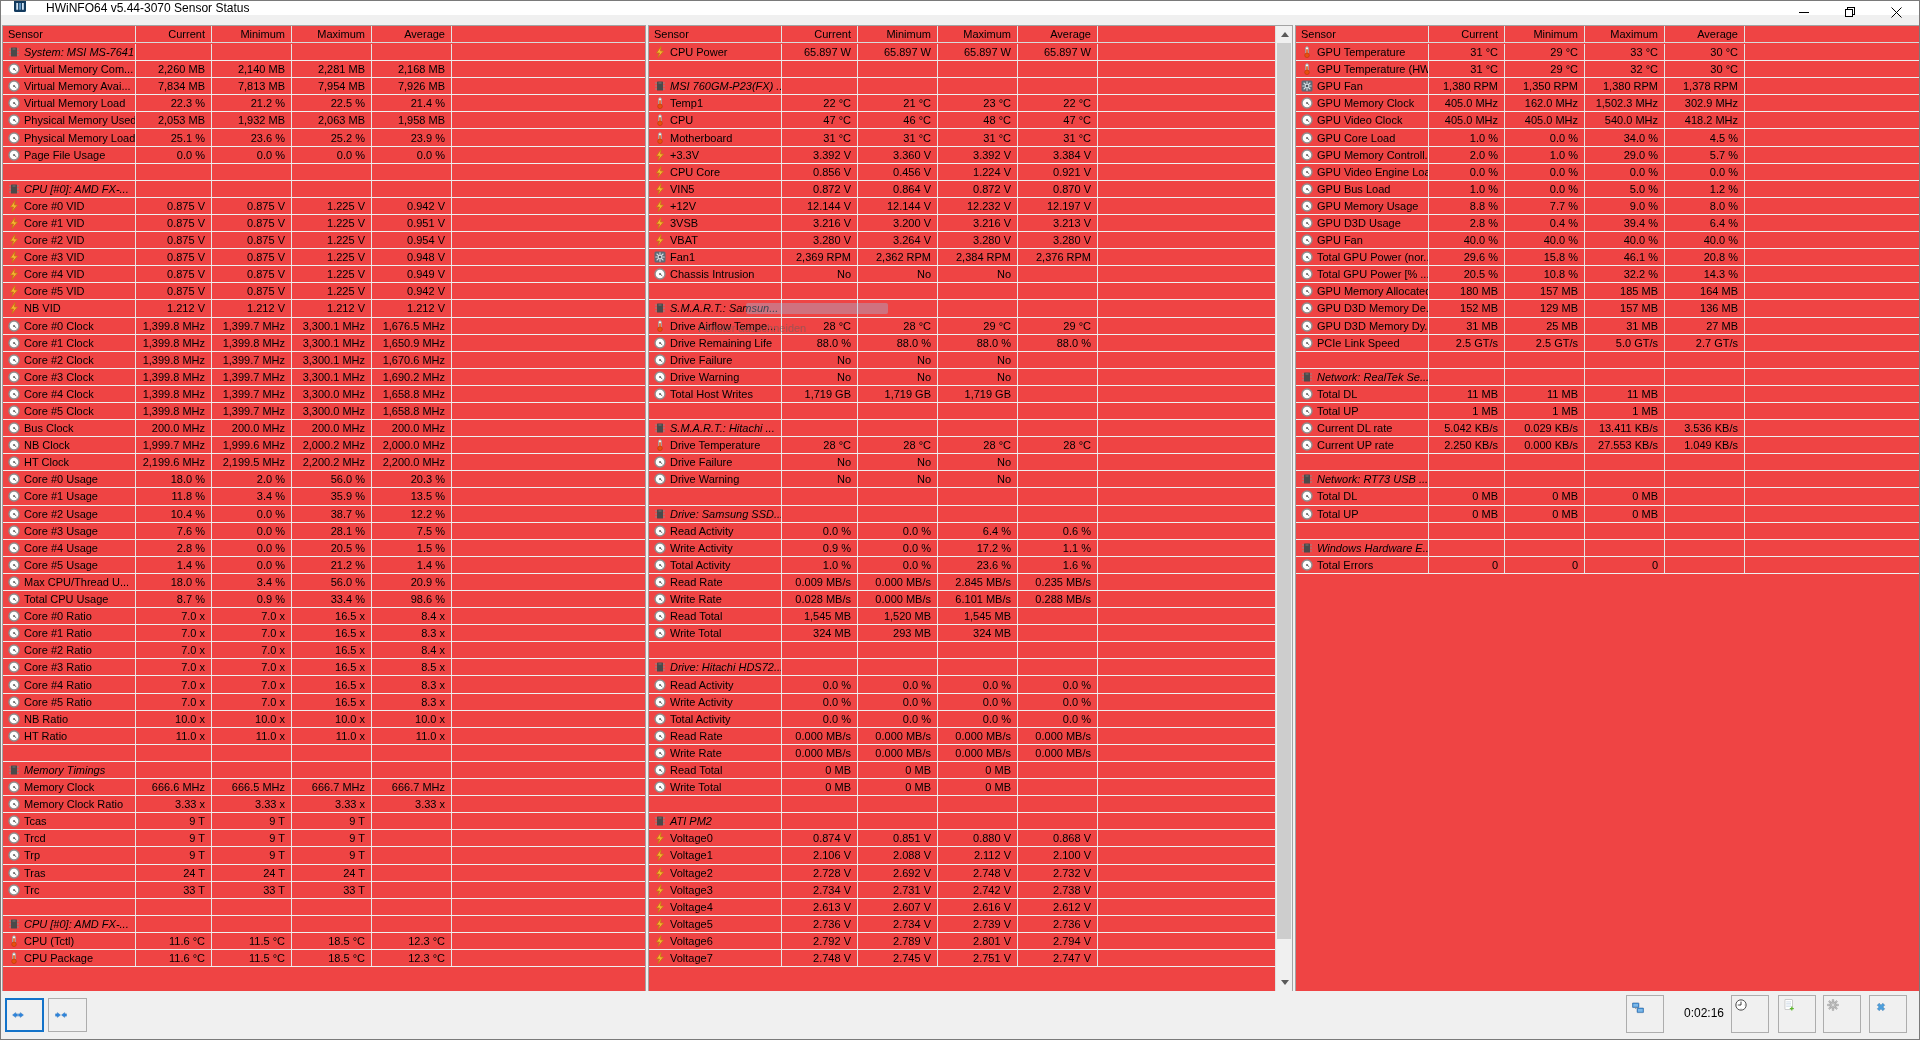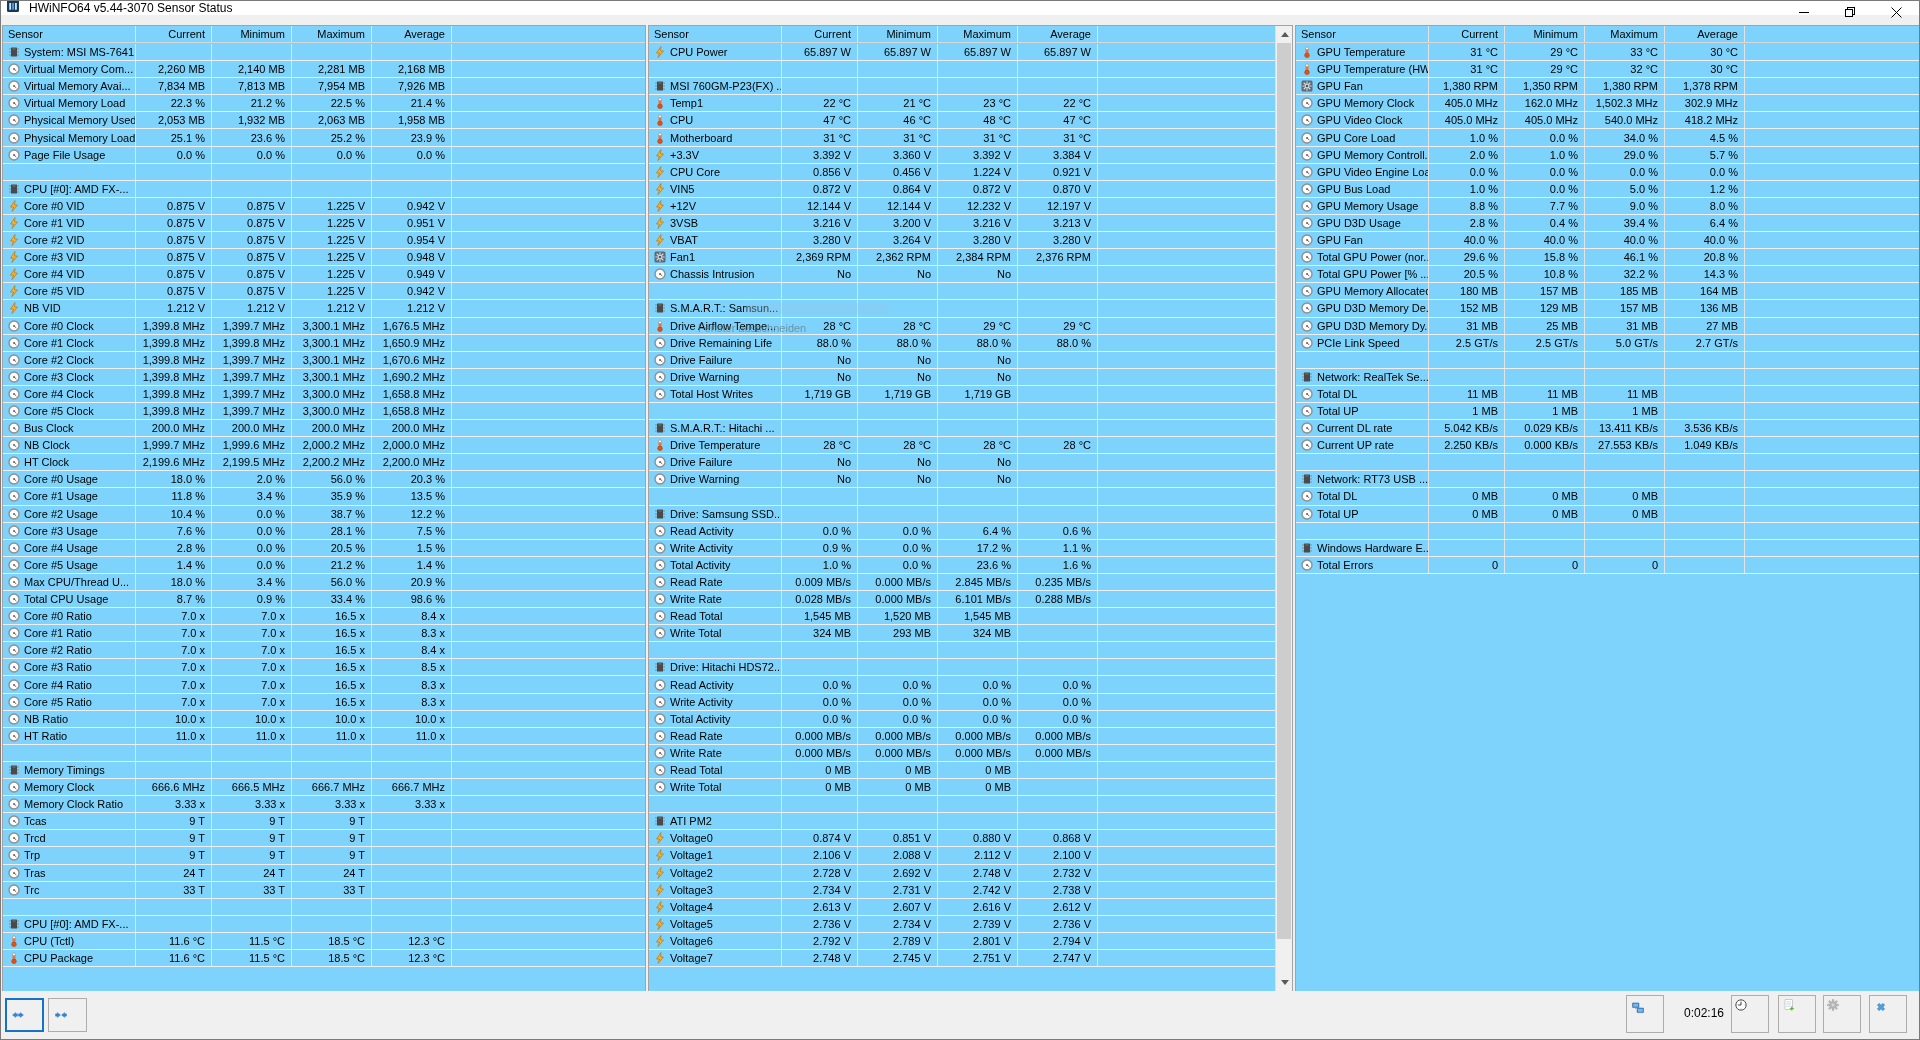--- a/index.html
+++ b/index.html
@@ -1,39 +1,39 @@
 <!DOCTYPE html>
 <html><head>
 <meta charset="utf-8">
 <style>
   html,body{margin:0;padding:0;background:#3c3c3c;}
   .window{position:relative;width:1920px;height:1040px;background:#f0f0f0;border:1px solid #7a7a7a;box-sizing:border-box;
           font-family:"Liberation Sans","DejaVu Sans",sans-serif;color:#111;overflow:hidden;}
   
-  .titlebar{position:absolute;top:0;left:0;right:0;height:14px;background:#fff;display:flex;align-items:center;gap:6px;padding-left:6px;}
+  .titlebar{position:absolute;top:0;left:0;right:0;height:14px;background:#fff;display:flex;align-items:center;gap:16px;padding-left:13px;}
   .titlebar .apptitle{font-size:12px;color:#000;}
   .win-controls{position:absolute;right:0;top:0;height:22px;display:flex;}
   .win-btn{width:46px;height:22px;display:flex;align-items:center;justify-content:center;}
   
   .main{position:absolute;top:22px;left:0;right:0;bottom:47px;background:#f0f0f0;}
-  .panel{position:absolute;top:2px;bottom:0;background:#7dd3fc;border:1px solid #a3a3a3;box-sizing:border-box;overflow:hidden;}
+  .panel{position:absolute;top:2px;bottom:0;background:#ef4444;border:1px solid #a3a3a3;box-sizing:border-box;overflow:hidden;}
   #panel-0{left:1px;width:644px;}
   #panel-1{left:647px;width:645px;}
   #panel-2{left:1294px;width:625px;}
   .grid{display:grid;grid-template-columns:133px 76px 80px 80px 80px 1fr;height:17.1px;align-items:center;font-size:11px;box-sizing:border-box;}
   .phead{height:17px;border-bottom:1px solid #d8d8d8;}
   .rows{position:absolute;top:18px;left:0;right:0;bottom:0;overflow:hidden;}
   #panel-1 .rows{right:17px;}
   #panel-1 .phead{margin-right:17px;}
   .cell{height:100%;display:flex;align-items:center;justify-content:flex-end;padding-right:6px;border-right:1px solid #e3e3e3;
         box-sizing:border-box;white-space:nowrap;overflow:hidden;color:#000;}
   .cell.name{justify-content:flex-start;padding-left:5px;padding-right:2px;gap:4px;}
   .cell.fill{border-right:none;}
   .row{border-bottom:1px solid #efefef;}
-  .row.section .label{}
+  .row.section .label{font-style:italic;}
   .icon{width:12px;height:12px;display:inline-flex;flex:0 0 12px;}
   .icon svg{width:12px;height:12px;}
   
   .vscroll{position:absolute;top:0;right:0;bottom:0;width:17px;background:#f0f0f0;border-left:1px solid #e0e0e0;box-sizing:border-box;}
   .sarrow{position:absolute;left:0;width:17px;height:17px;display:flex;align-items:center;justify-content:center;}
   .sarrow.up{top:0;} .sarrow.down{bottom:0;}
   .tri-up{width:0;height:0;border-left:4px solid transparent;border-right:4px solid transparent;border-bottom:5px solid #5a5a5a;}
   .tri-down{width:0;height:0;border-left:4px solid transparent;border-right:4px solid transparent;border-top:5px solid #5a5a5a;}
   .sthumb{position:absolute;left:1px;right:1px;top:17px;bottom:52px;background:#cdcdcd;}
   

